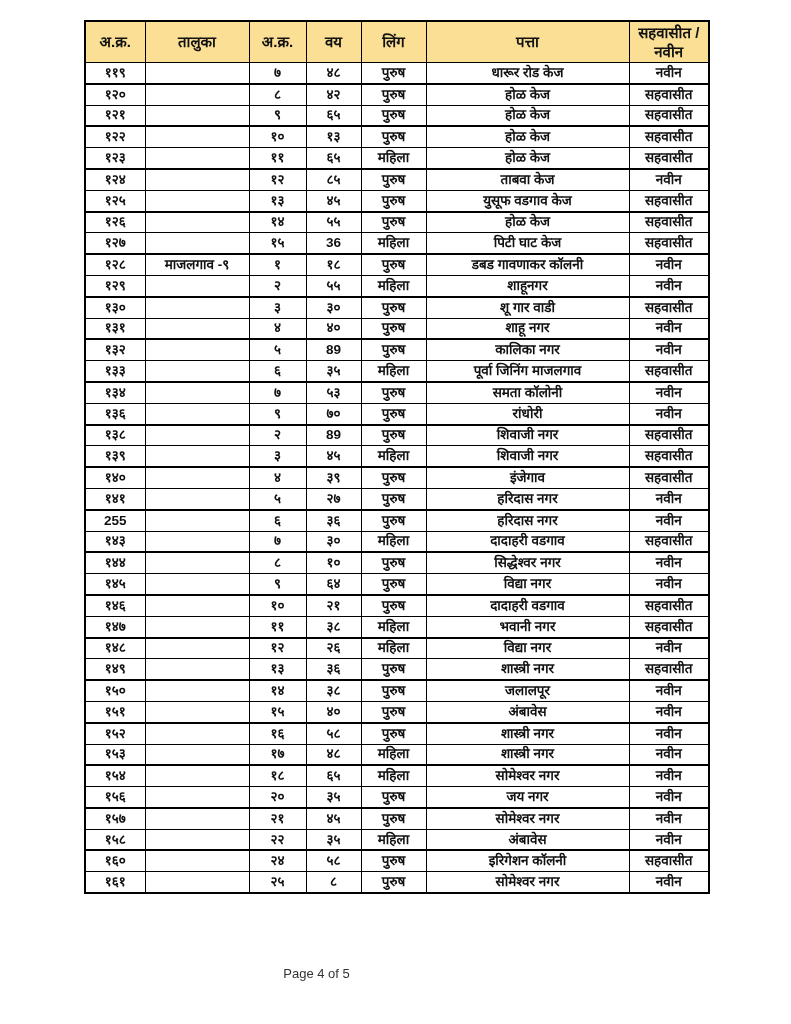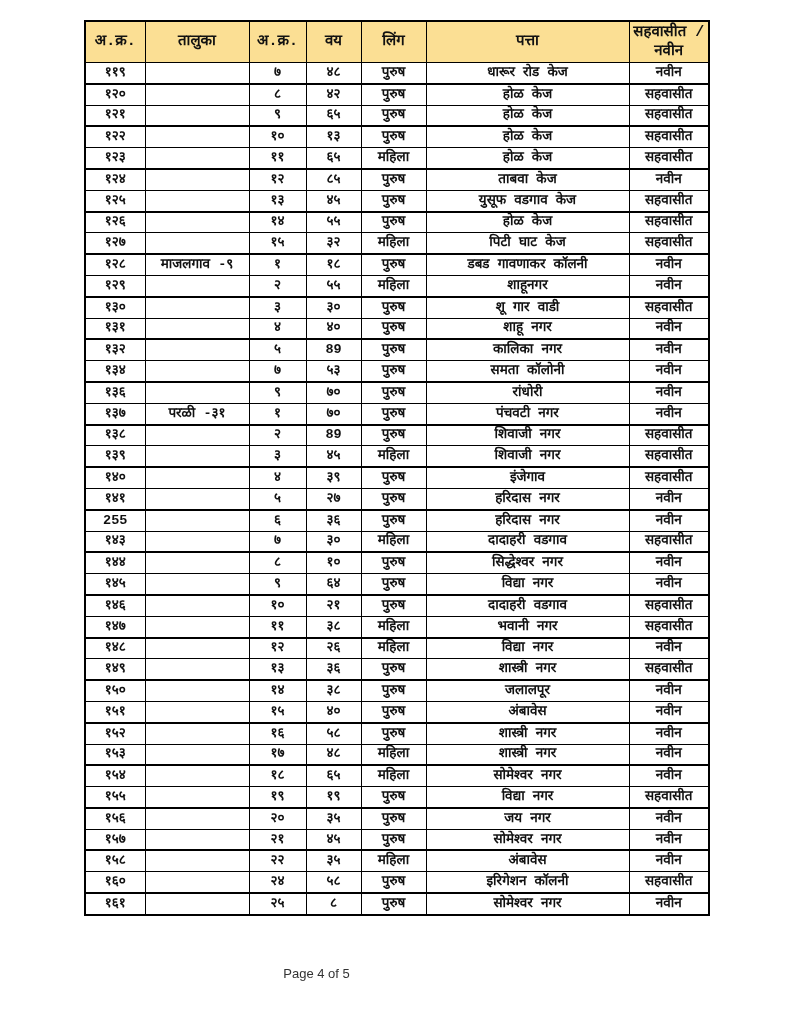--- a/index.html
+++ b/index.html
@@ -17,21 +17,20 @@
     overflow: hidden;
   }
   table.roster {
     position: absolute;
     left: 84px;
     top: 20px;
     width: 624px;
     border-collapse: collapse;
     table-layout: fixed;
     border: 2px solid #000000;
-    font-family: Liberation Mono, monospace;
   }
   table.roster th, table.roster td {
     border: 1px solid #000000;
     padding: 0 3px;
     text-align: center;
     vertical-align: middle;
     overflow: hidden;
     white-space: nowrap;
   }
   table.roster th {
@@ -158,21 +157,21 @@
           <td>१४</td>
           <td>५५</td>
           <td>पुरुष</td>
           <td>होळ केज</td>
           <td>सहवासीत</td>
         </tr>
         <tr>
           <td>१२७</td>
           <td></td>
           <td>१५</td>
-          <td>३२</td>
+          <td>36</td>
           <td>महिला</td>
           <td>पिटी घाट केज</td>
           <td>सहवासीत</td>
         </tr>
         <tr>
           <td>१२८</td>
           <td>माजलगाव -९</td>
           <td>१</td>
           <td>१८</td>
           <td>पुरुष</td>
@@ -209,47 +208,47 @@
         <tr>
           <td>१३२</td>
           <td></td>
           <td>५</td>
           <td>89</td>
           <td>पुरुष</td>
           <td>कालिका नगर</td>
           <td>नवीन</td>
         </tr>
         <tr>
+          <td>१३३</td>
+          <td></td>
+          <td>६</td>
+          <td>३५</td>
+          <td>महिला</td>
+          <td>पूर्वा जिनिंग माजलगाव</td>
+          <td>सहवासीत</td>
+        </tr>
+        <tr>
           <td>१३४</td>
           <td></td>
           <td>७</td>
           <td>५३</td>
           <td>पुरुष</td>
           <td>समता कॉलोनी</td>
           <td>नवीन</td>
         </tr>
         <tr>
           <td>१३६</td>
           <td></td>
           <td>९</td>
           <td>७०</td>
           <td>पुरुष</td>
           <td>रांधोरी</td>
           <td>नवीन</td>
         </tr>
         <tr>
-          <td>१३७</td>
-          <td>परळी -३१</td>
-          <td>१</td>
-          <td>७०</td>
-          <td>पुरुष</td>
-          <td>पंचवटी नगर</td>
-          <td>नवीन</td>
-        </tr>
-        <tr>
           <td>१३८</td>
           <td></td>
           <td>२</td>
           <td>89</td>
           <td>पुरुष</td>
           <td>शिवाजी नगर</td>
           <td>सहवासीत</td>
         </tr>
         <tr>
           <td>१३९</td>
@@ -387,29 +386,20 @@
           <td>नवीन</td>
         </tr>
         <tr>
           <td>१५४</td>
           <td></td>
           <td>१८</td>
           <td>६५</td>
           <td>महिला</td>
           <td>सोमेश्वर नगर</td>
           <td>नवीन</td>
-        </tr>
-        <tr>
-          <td>१५५</td>
-          <td></td>
-          <td>१९</td>
-          <td>१९</td>
-          <td>पुरुष</td>
-          <td>विद्या नगर</td>
-          <td>सहवासीत</td>
         </tr>
         <tr>
           <td>१५६</td>
           <td></td>
           <td>२०</td>
           <td>३५</td>
           <td>पुरुष</td>
           <td>जय नगर</td>
           <td>नवीन</td>
         </tr>

